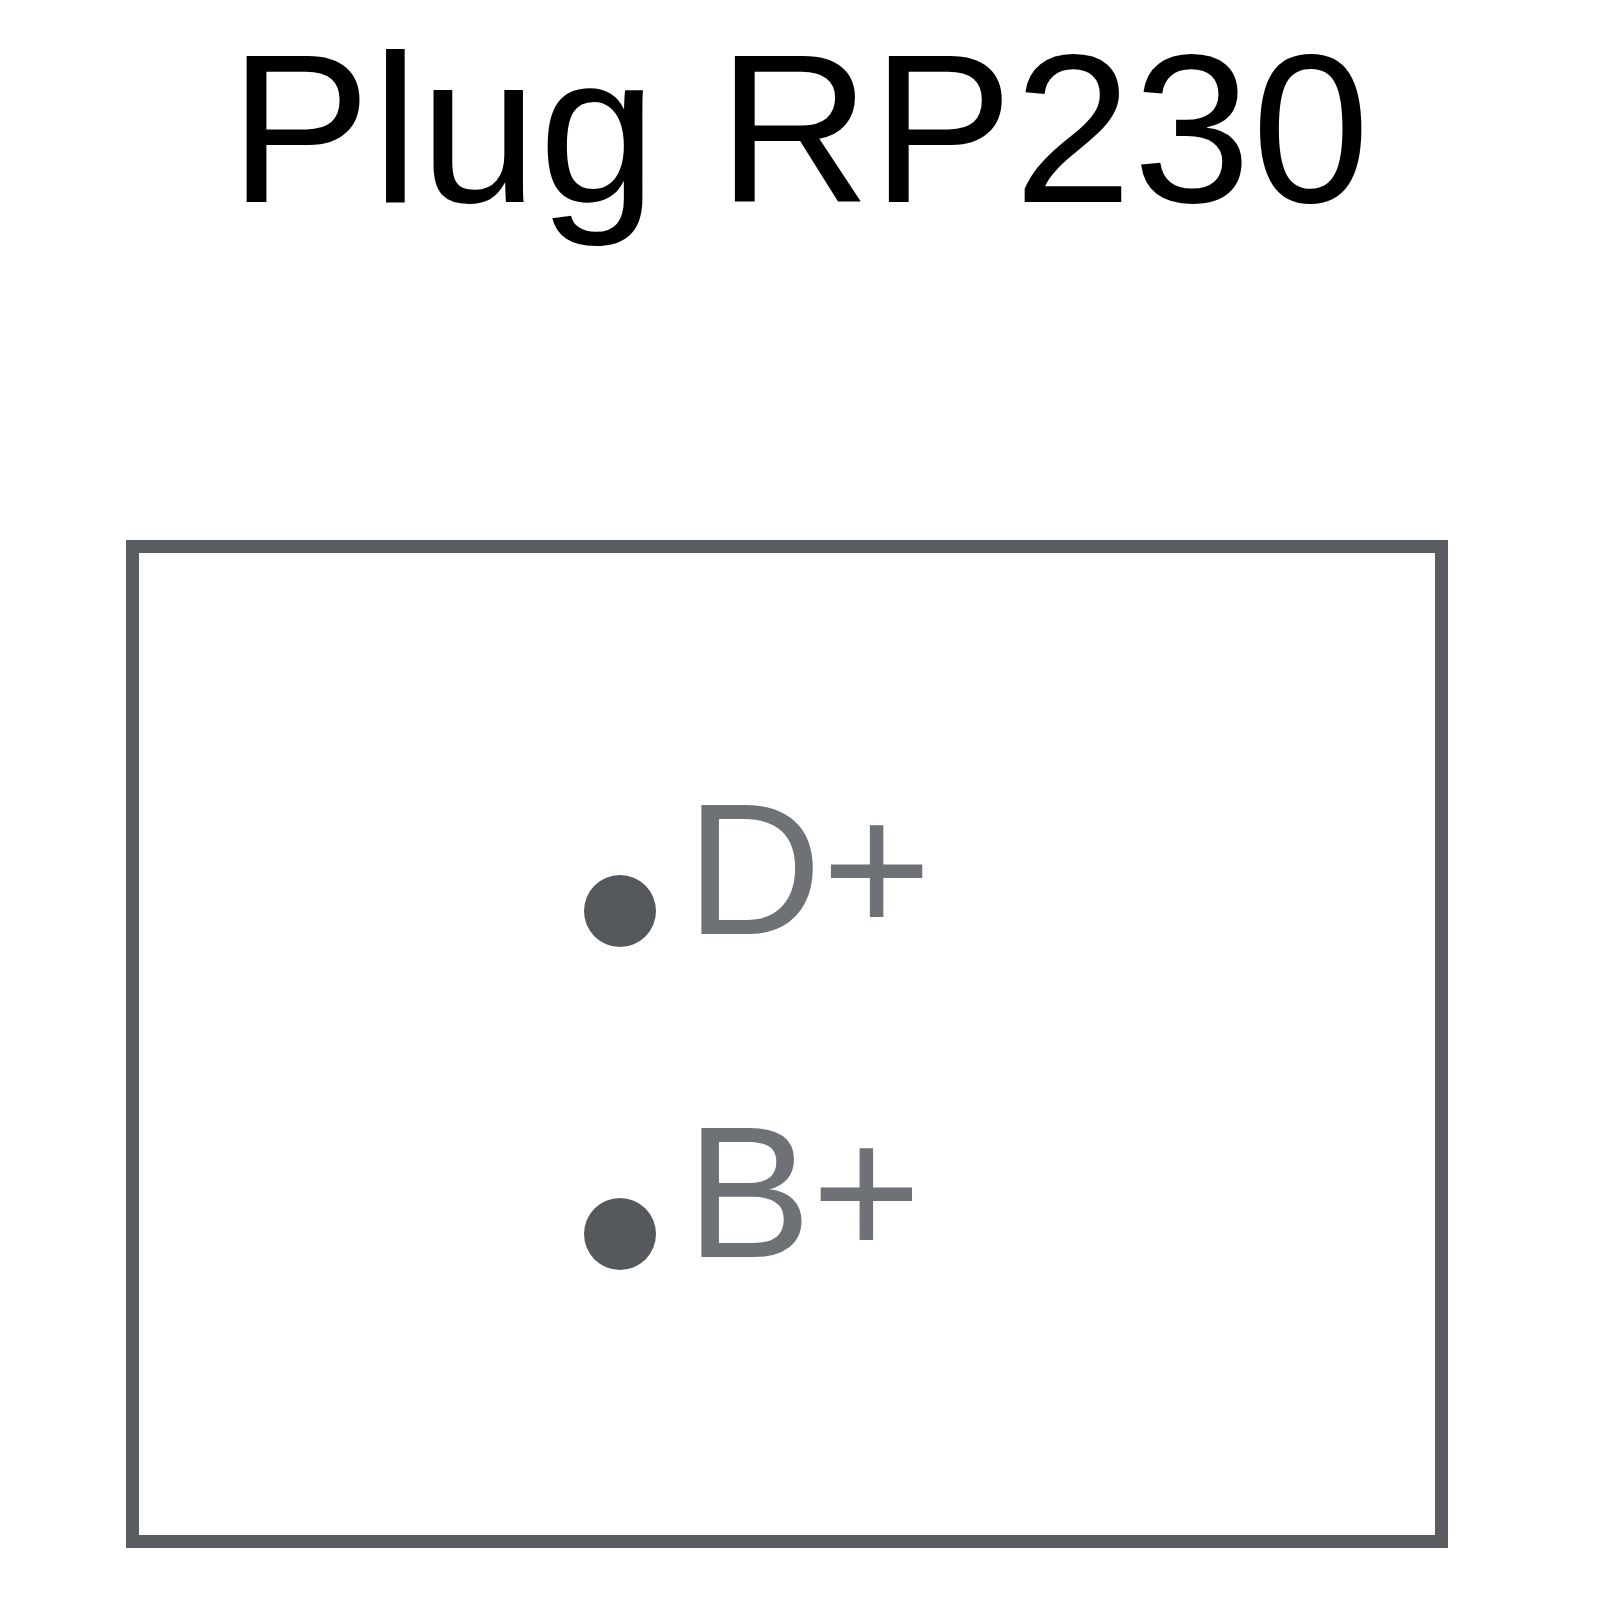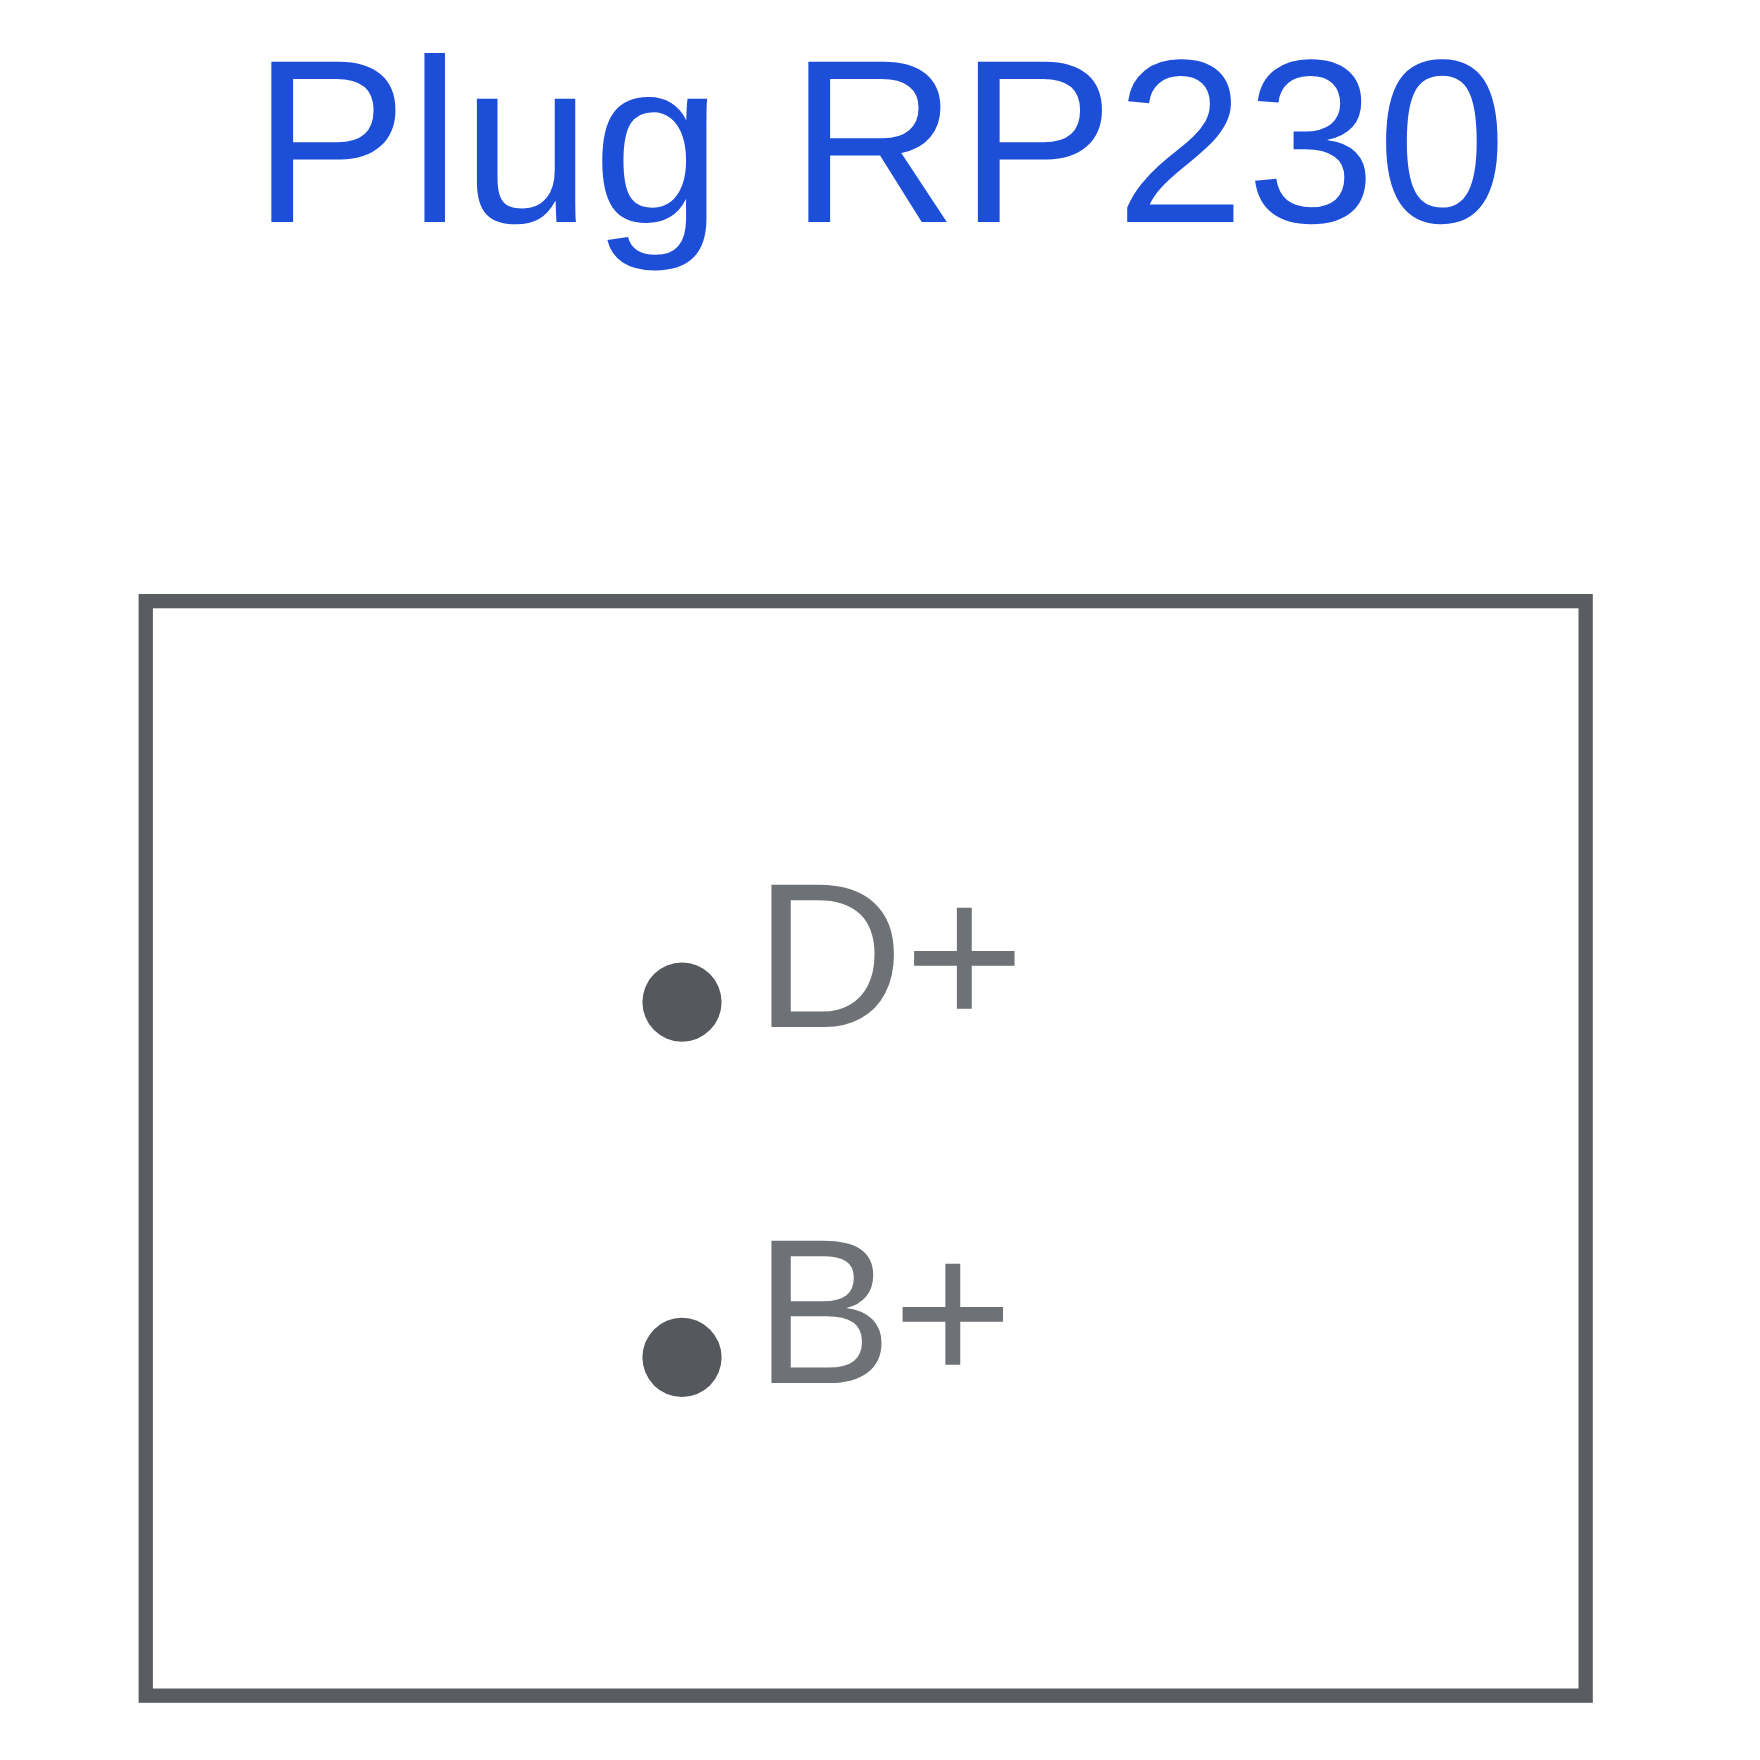--- a/index.html
+++ b/index.html
@@ -15,21 +15,21 @@
       overflow: hidden;
     }
     .title {
       position: absolute;
       top: 18px;
       left: 0;
       width: 100%;
       text-align: center;
       font-size: 212px;
       font-weight: 400;
-      color: #1d4ed8;
+      color: #000000;
       letter-spacing: 1px;
       line-height: 1.05;
       white-space: nowrap;
     }
     .plug-box {
       position: absolute;
       left: 126px;
       top: 540px;
       width: 1322px;
       height: 1008px;

